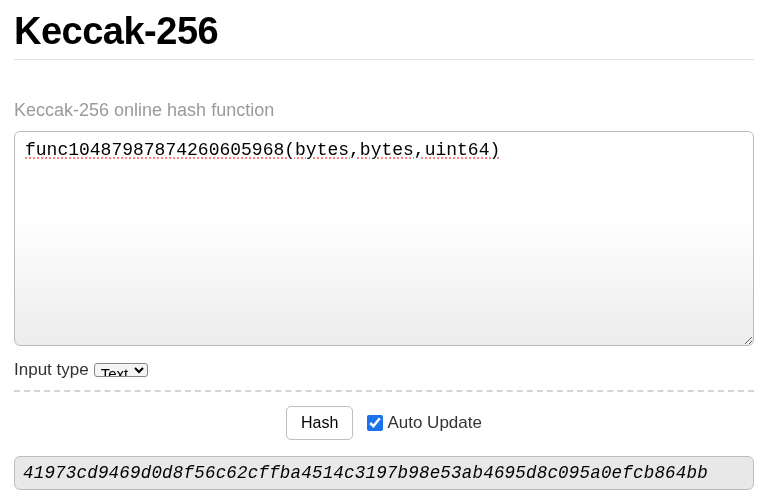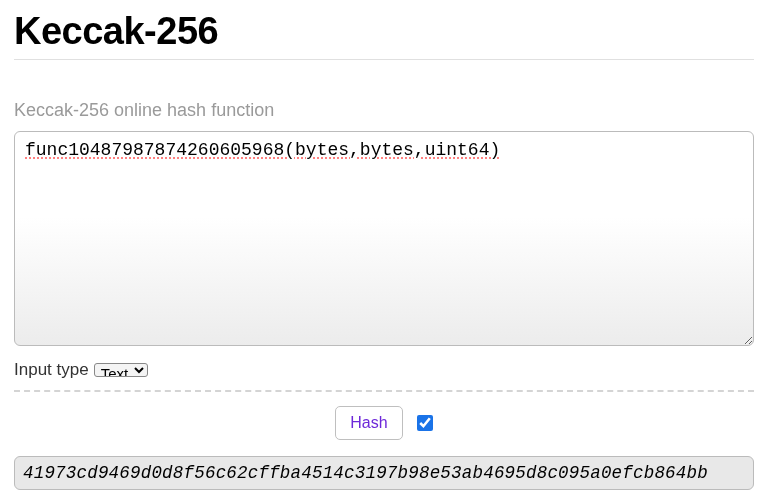--- a/index.html
+++ b/index.html
@@ -79,21 +79,21 @@
       gap: 14px;
       margin-bottom: 16px;
     }
     .hash-btn {
       font-size: 16px;
       padding: 7px 14px;
       border: 1px solid #bfbfbf;
       border-radius: 5px;
       background: #ffffff;
       cursor: pointer;
-      color: #6d28d9;
+      color: #000000;
     }
     .auto-update {
       display: flex;
       align-items: center;
       gap: 4px;
       font-size: 17px;
       color: #333;
     }
     .auto-update input[type="checkbox"] {
       width: 16px;
@@ -132,19 +132,20 @@
     <option>Text</option>
   </select>
 </div>
 
 <hr class="divider-dashed">
 
 <div class="hash-row">
   <button class="hash-btn">Hash</button>
   <label class="auto-update">
     <input type="checkbox" checked="" style="">
+    <span>Auto Update</span>
   </label>
 </div>
 
 <div class="output-area">41973cd9469d0d8f56c62cffba4514c3197b98e53ab4695d8c095a0efcb864bb</div>
 
 
 
 
 </body></html>

